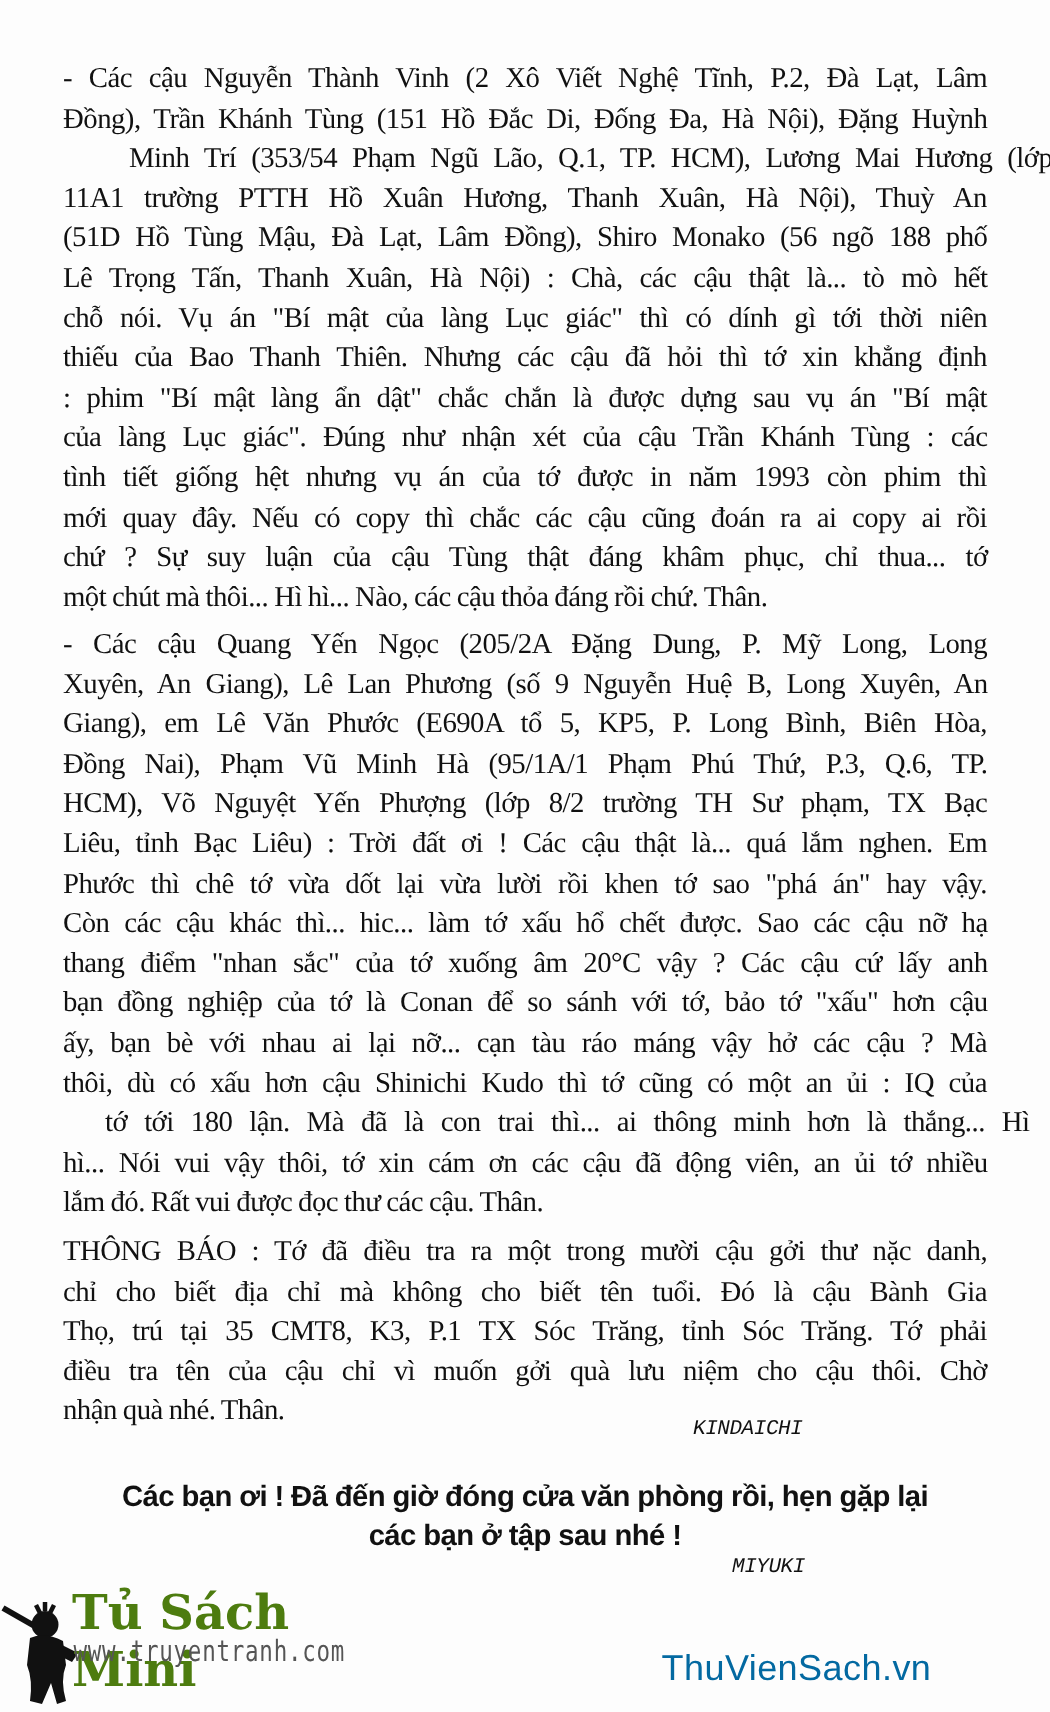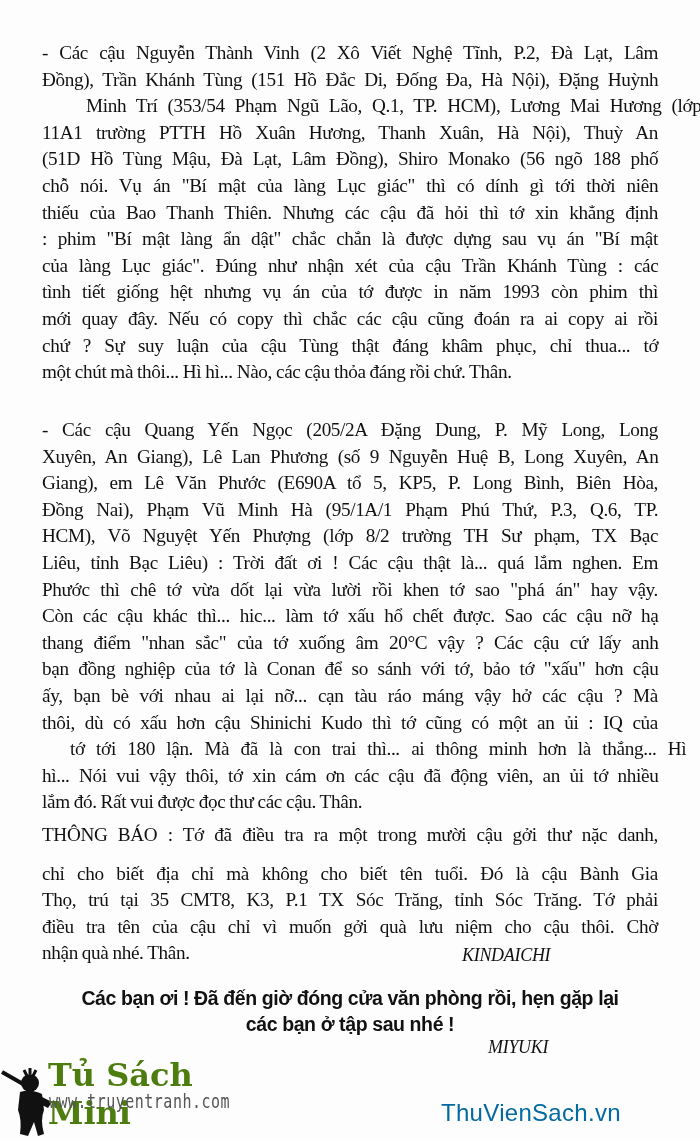--- a/index.html
+++ b/index.html
@@ -9,21 +9,21 @@
     }
     .page { position:absolute; left:0; top:0; width:700px; height:1141px; }
     .para {
       position:absolute; left:42px; width:616px;
       font-size:19.2px; line-height:26.6px; text-align:justify;
       letter-spacing:-0.35px; word-spacing:-0.5px;
     }
     .para .line { display:block; white-space:nowrap; text-align-last:justify; text-align:justify; height:26.6px; }
     .para .line.last { text-align-last:left; }
     .sig {
-      position:absolute; font-style:italic; font-size:18px; letter-spacing:-0.3px;
+      position:absolute; font-style:italic; font-size:14px; letter-spacing:-0.3px;font-family:Liberation Mono, monospace;
     }
     .closing {
       position:absolute; left:40px; width:620px; text-align:center;
       font-size:19.5px; line-height:26px; font-weight:bold;
       font-family:"Liberation Sans", sans-serif; letter-spacing:-0.4px;
     }
     .closing .line { display:block; }
     .logo { position:absolute; left:0; top:1050px; width:260px; height:91px; }
     .logo-title {
       position:absolute; left:48px; top:6px; font-family:"DejaVu Serif", serif;
@@ -42,20 +42,21 @@
 <body>
 
 <div class="page">
 
   <div class="para" id="p0" style="top:40px">
       <span class="line" style="display: block; word-spacing: 6.71429px;">- Các cậu Nguyễn Thành Vinh (2 Xô Viết Nghệ Tĩnh, P.2, Đà Lạt, Lâm</span>
       <span class="line" style="display: block; word-spacing: 4.42308px;">Đồng), Trần Khánh Tùng (151 Hồ Đắc Di, Đống Đa, Hà Nội), Đặng Huỳnh</span>
       <span class="line" style="display: block; word-spacing: 5.5px; margin-left: 44px;">Minh Trí (353/54 Phạm Ngũ Lão, Q.1, TP. HCM), Lương Mai Hương (lớp</span>
       <span class="line" style="display: block; word-spacing: 9.04545px;">11A1 trường PTTH Hồ Xuân Hương, Thanh Xuân, Hà Nội), Thuỳ An</span>
       <span class="line" style="display: block; word-spacing: 5.73077px;">(51D Hồ Tùng Mậu, Đà Lạt, Lâm Đồng), Shiro Monako (56 ngõ 188 phố</span>
+      <span class="line" style="display: block; word-spacing: 6.83333px;">Lê Trọng Tấn, Thanh Xuân, Hà Nội) : Chà, các cậu thật là... tò mò hết</span>
       <span class="line" style="display: block; word-spacing: 6.875px;">chỗ nói. Vụ án "Bí mật của làng Lục giác" thì có dính gì tới thời niên</span>
       <span class="line" style="display: block; word-spacing: 6.42857px;">thiếu của Bao Thanh Thiên. Nhưng các cậu đã hỏi thì tớ xin khẳng định</span>
       <span class="line" style="display: block; word-spacing: 6.25px;">: phim "Bí mật làng ẩn dật" chắc chắn là được dựng sau vụ án "Bí mật</span>
       <span class="line" style="display: block; word-spacing: 6.78571px;">của làng Lục giác". Đúng như nhận xét của cậu Trần Khánh Tùng : các</span>
       <span class="line" style="display: block; word-spacing: 7.03333px;">tình tiết giống hệt nhưng vụ án của tớ được in năm 1993 còn phim thì</span>
       <span class="line" style="display: block; word-spacing: 5.875px;">mới quay đây. Nếu có copy thì chắc các cậu cũng đoán ra ai copy ai rồi</span>
       <span class="line" style="display: block; word-spacing: 8.85714px;">chứ ? Sự suy luận của cậu Tùng thật đáng khâm phục, chỉ thua... tớ</span>
       <span class="line last" style="display: block;">một chút mà thôi... Hì hì... Nào, các cậu thỏa đáng rồi chứ. Thân.</span>
     </div>
 
@@ -72,21 +73,21 @@
       <span class="line" style="display: block; word-spacing: 5.125px;">bạn đồng nghiệp của tớ là Conan để so sánh với tớ, bảo tớ "xấu" hơn cậu</span>
       <span class="line" style="display: block; word-spacing: 6.5px;">ấy, bạn bè với nhau ai lại nỡ... cạn tàu ráo máng vậy hở các cậu ? Mà</span>
       <span class="line" style="display: block; word-spacing: 5.32353px;">thôi, dù có xấu hơn cậu Shinichi Kudo thì tớ cũng có một an ủi : IQ của</span>
       <span class="line" style="display: block; word-spacing: 6.875px; margin-left: 28px;">tớ tới 180 lận. Mà đã là con trai thì... ai thông minh hơn là thắng... Hì</span>
       <span class="line" style="display: block; word-spacing: 5.08824px;">hì... Nói vui vậy thôi, tớ xin cám ơn các cậu đã động viên, an ủi tớ nhiều</span>
       <span class="line last" style="display: block;">lắm đó. Rất vui được đọc thư các cậu. Thân.</span>
     </div>
 
   <div class="para" id="p2" style="top:822px">
       <span class="line" style="display: block; word-spacing: 5.96667px;">THÔNG BÁO : Tớ đã điều tra ra một trong mười cậu gởi thư nặc danh,</span>
-      <span class="line" style="display: block; word-spacing: 8.16667px; margin-top: 12px;">chỉ cho biết địa chỉ mà không cho biết tên tuổi. Đó là cậu Bành Gia</span>
+      <span class="line" style="display: block; word-spacing: 8.16667px;">chỉ cho biết địa chỉ mà không cho biết tên tuổi. Đó là cậu Bành Gia</span>
       <span class="line" style="display: block; word-spacing: 7.35714px;">Thọ, trú tại 35 CMT8, K3, P.1 TX Sóc Trăng, tỉnh Sóc Trăng. Tớ phải</span>
       <span class="line" style="display: block; word-spacing: 7.83333px;">điều tra tên của cậu chỉ vì muốn gởi quà lưu niệm cho cậu thôi. Chờ</span>
       <span class="line last" style="display: block;">nhận quà nhé. Thân.</span>
     </div>
 
   <div class="sig" style="left:462px; top:945px;">KINDAICHI</div>
 
   <div class="closing" style="top:985px;">
     <span class="line">Các bạn ơi ! Đã đến giờ đóng cửa văn phòng rồi, hẹn gặp lại</span>
     <span class="line">các bạn ở tập sau nhé !</span>

